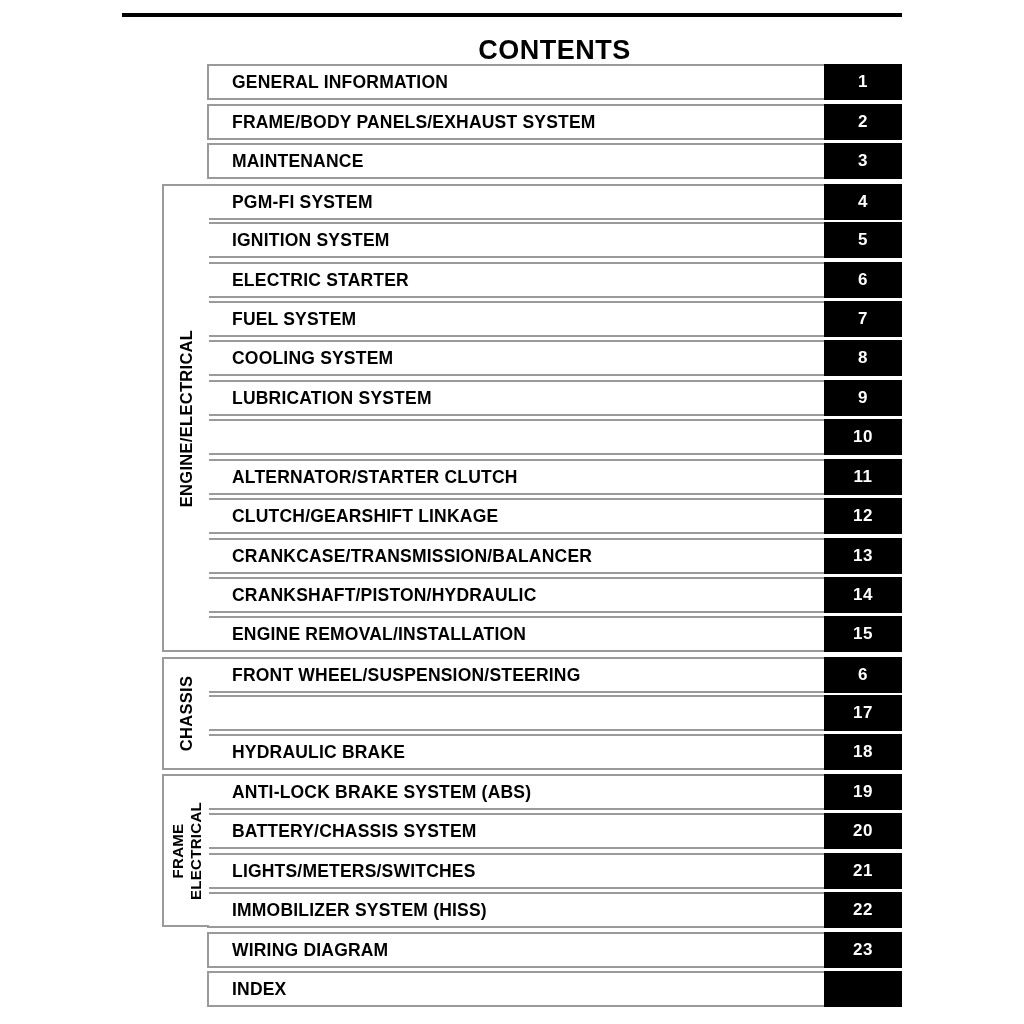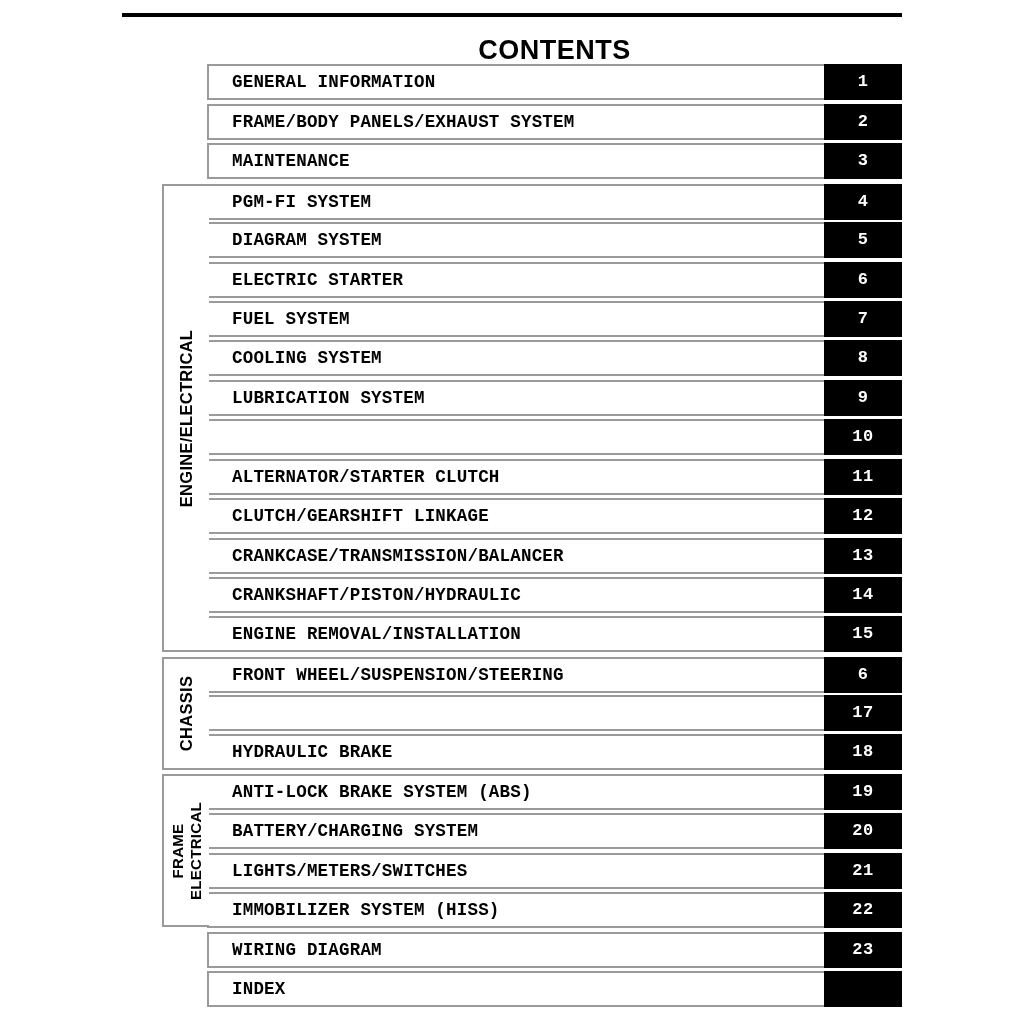--- a/index.html
+++ b/index.html
@@ -57,21 +57,20 @@
     top: 0;
     width: 1024px;
     height: 1024px;
   }
 
   .row {
     position: absolute;
     left: 207px;
     width: 695px;
     height: 49px;
-    font-family: Liberation Mono, monospace;
   }
 
   .row-box {
     position: absolute;
     left: 0;
     top: 0;
     width: 617px;
     height: 36px;
     box-sizing: border-box;
     border: 2px solid #9a9a9a;
@@ -170,21 +169,21 @@
         <div class="row-label">MAINTENANCE</div>
         <div class="row-tab">3</div>
       </div>
       <div class="row" style="top: 184px;">
         <div class="row-box"></div>
         <div class="row-label">PGM-FI SYSTEM</div>
         <div class="row-tab">4</div>
       </div>
       <div class="row" style="top: 222px;">
         <div class="row-box"></div>
-        <div class="row-label">DIAGRAM SYSTEM</div>
+        <div class="row-label">IGNITION SYSTEM</div>
         <div class="row-tab">5</div>
       </div>
       <div class="row" style="top: 262px;">
         <div class="row-box"></div>
         <div class="row-label">ELECTRIC STARTER</div>
         <div class="row-tab">6</div>
       </div>
       <div class="row" style="top: 301px;">
         <div class="row-box"></div>
         <div class="row-label">FUEL SYSTEM</div>
@@ -243,21 +242,21 @@
         <div class="row-label">HYDRAULIC BRAKE</div>
         <div class="row-tab">18</div>
       </div>
       <div class="row" style="top: 774px;">
         <div class="row-box"></div>
         <div class="row-label">ANTI-LOCK BRAKE SYSTEM (ABS)</div>
         <div class="row-tab">19</div>
       </div>
       <div class="row" style="top: 813px;">
         <div class="row-box"></div>
-        <div class="row-label">BATTERY/CHARGING SYSTEM</div>
+        <div class="row-label">BATTERY/CHASSIS SYSTEM</div>
         <div class="row-tab">20</div>
       </div>
       <div class="row" style="top: 853px;">
         <div class="row-box"></div>
         <div class="row-label">LIGHTS/METERS/SWITCHES</div>
         <div class="row-tab">21</div>
       </div>
       <div class="row" style="top: 892px;">
         <div class="row-box"></div>
         <div class="row-label">IMMOBILIZER SYSTEM (HISS)</div>

